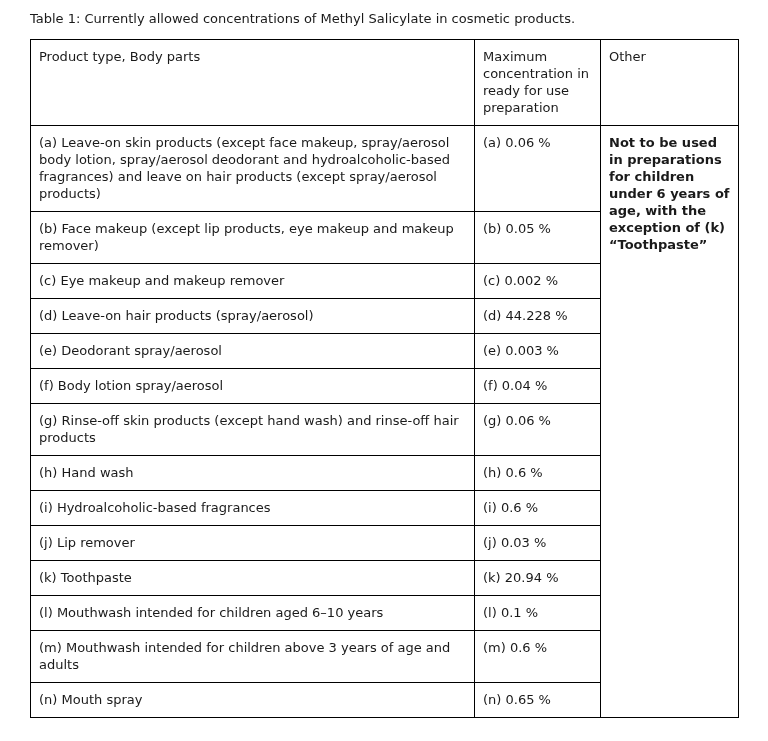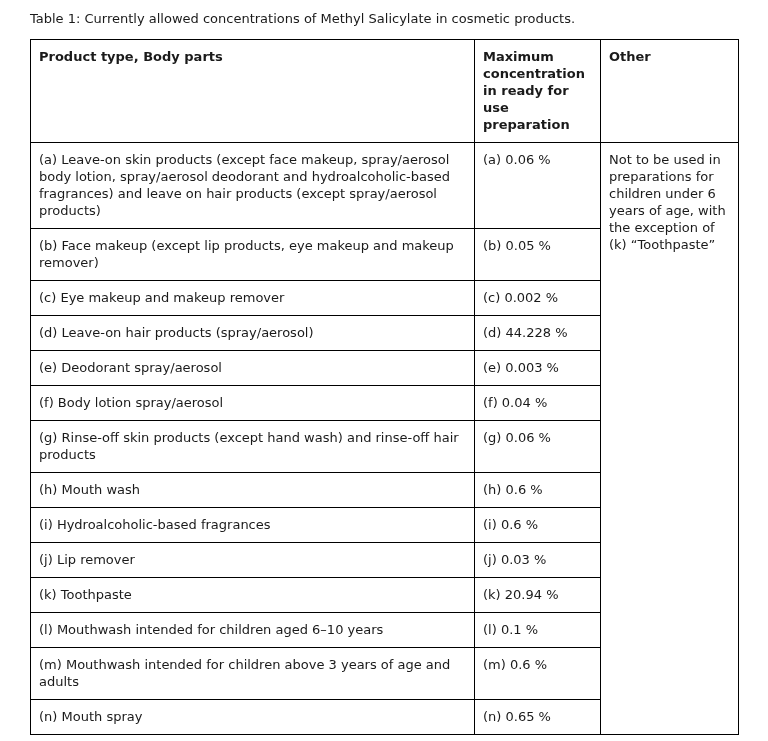--- a/index.html
+++ b/index.html
@@ -31,27 +31,28 @@
     color: #1a1a1a;
   }
   table.conc-table th,
   table.conc-table td {
     border: 1px solid #000000;
     vertical-align: top;
     text-align: left;
     padding: 8px 8px 9px 8px;
     word-wrap: break-word;
   }
-  table.conc-table th { font-weight: bold; }
+  table.conc-table th { font-weight: normal; }
   col.c-product { width: 444px; }
   col.c-conc    { width: 126px; }
   col.c-other   { width: 138px; }
   td.other-note-cell {
     vertical-align: middle;
     padding: 8px 8px 8px 8px;
+    font-weight: bold;
   }
 </style>
 </head>
 <body>
 
 <div class="page">
 
   <div class="doc-title">Table 1: Currently allowed concentrations of Methyl Salicylate in cosmetic products.</div>
 
   <table class="conc-table">
@@ -91,21 +92,21 @@
       </tr>
       <tr>
         <td>(f) Body lotion spray/aerosol</td>
         <td>(f) 0.04 %</td>
       </tr>
       <tr>
         <td>(g) Rinse-off skin products (except hand wash) and rinse-off hair products</td>
         <td>(g) 0.06 %</td>
       </tr>
       <tr>
-        <td>(h) Mouth wash</td>
+        <td>(h) Hand wash</td>
         <td>(h) 0.6 %</td>
       </tr>
       <tr>
         <td>(i) Hydroalcoholic-based fragrances</td>
         <td>(i) 0.6 %</td>
       </tr>
       <tr>
         <td>(j) Lip remover</td>
         <td>(j) 0.03 %</td>
       </tr>

